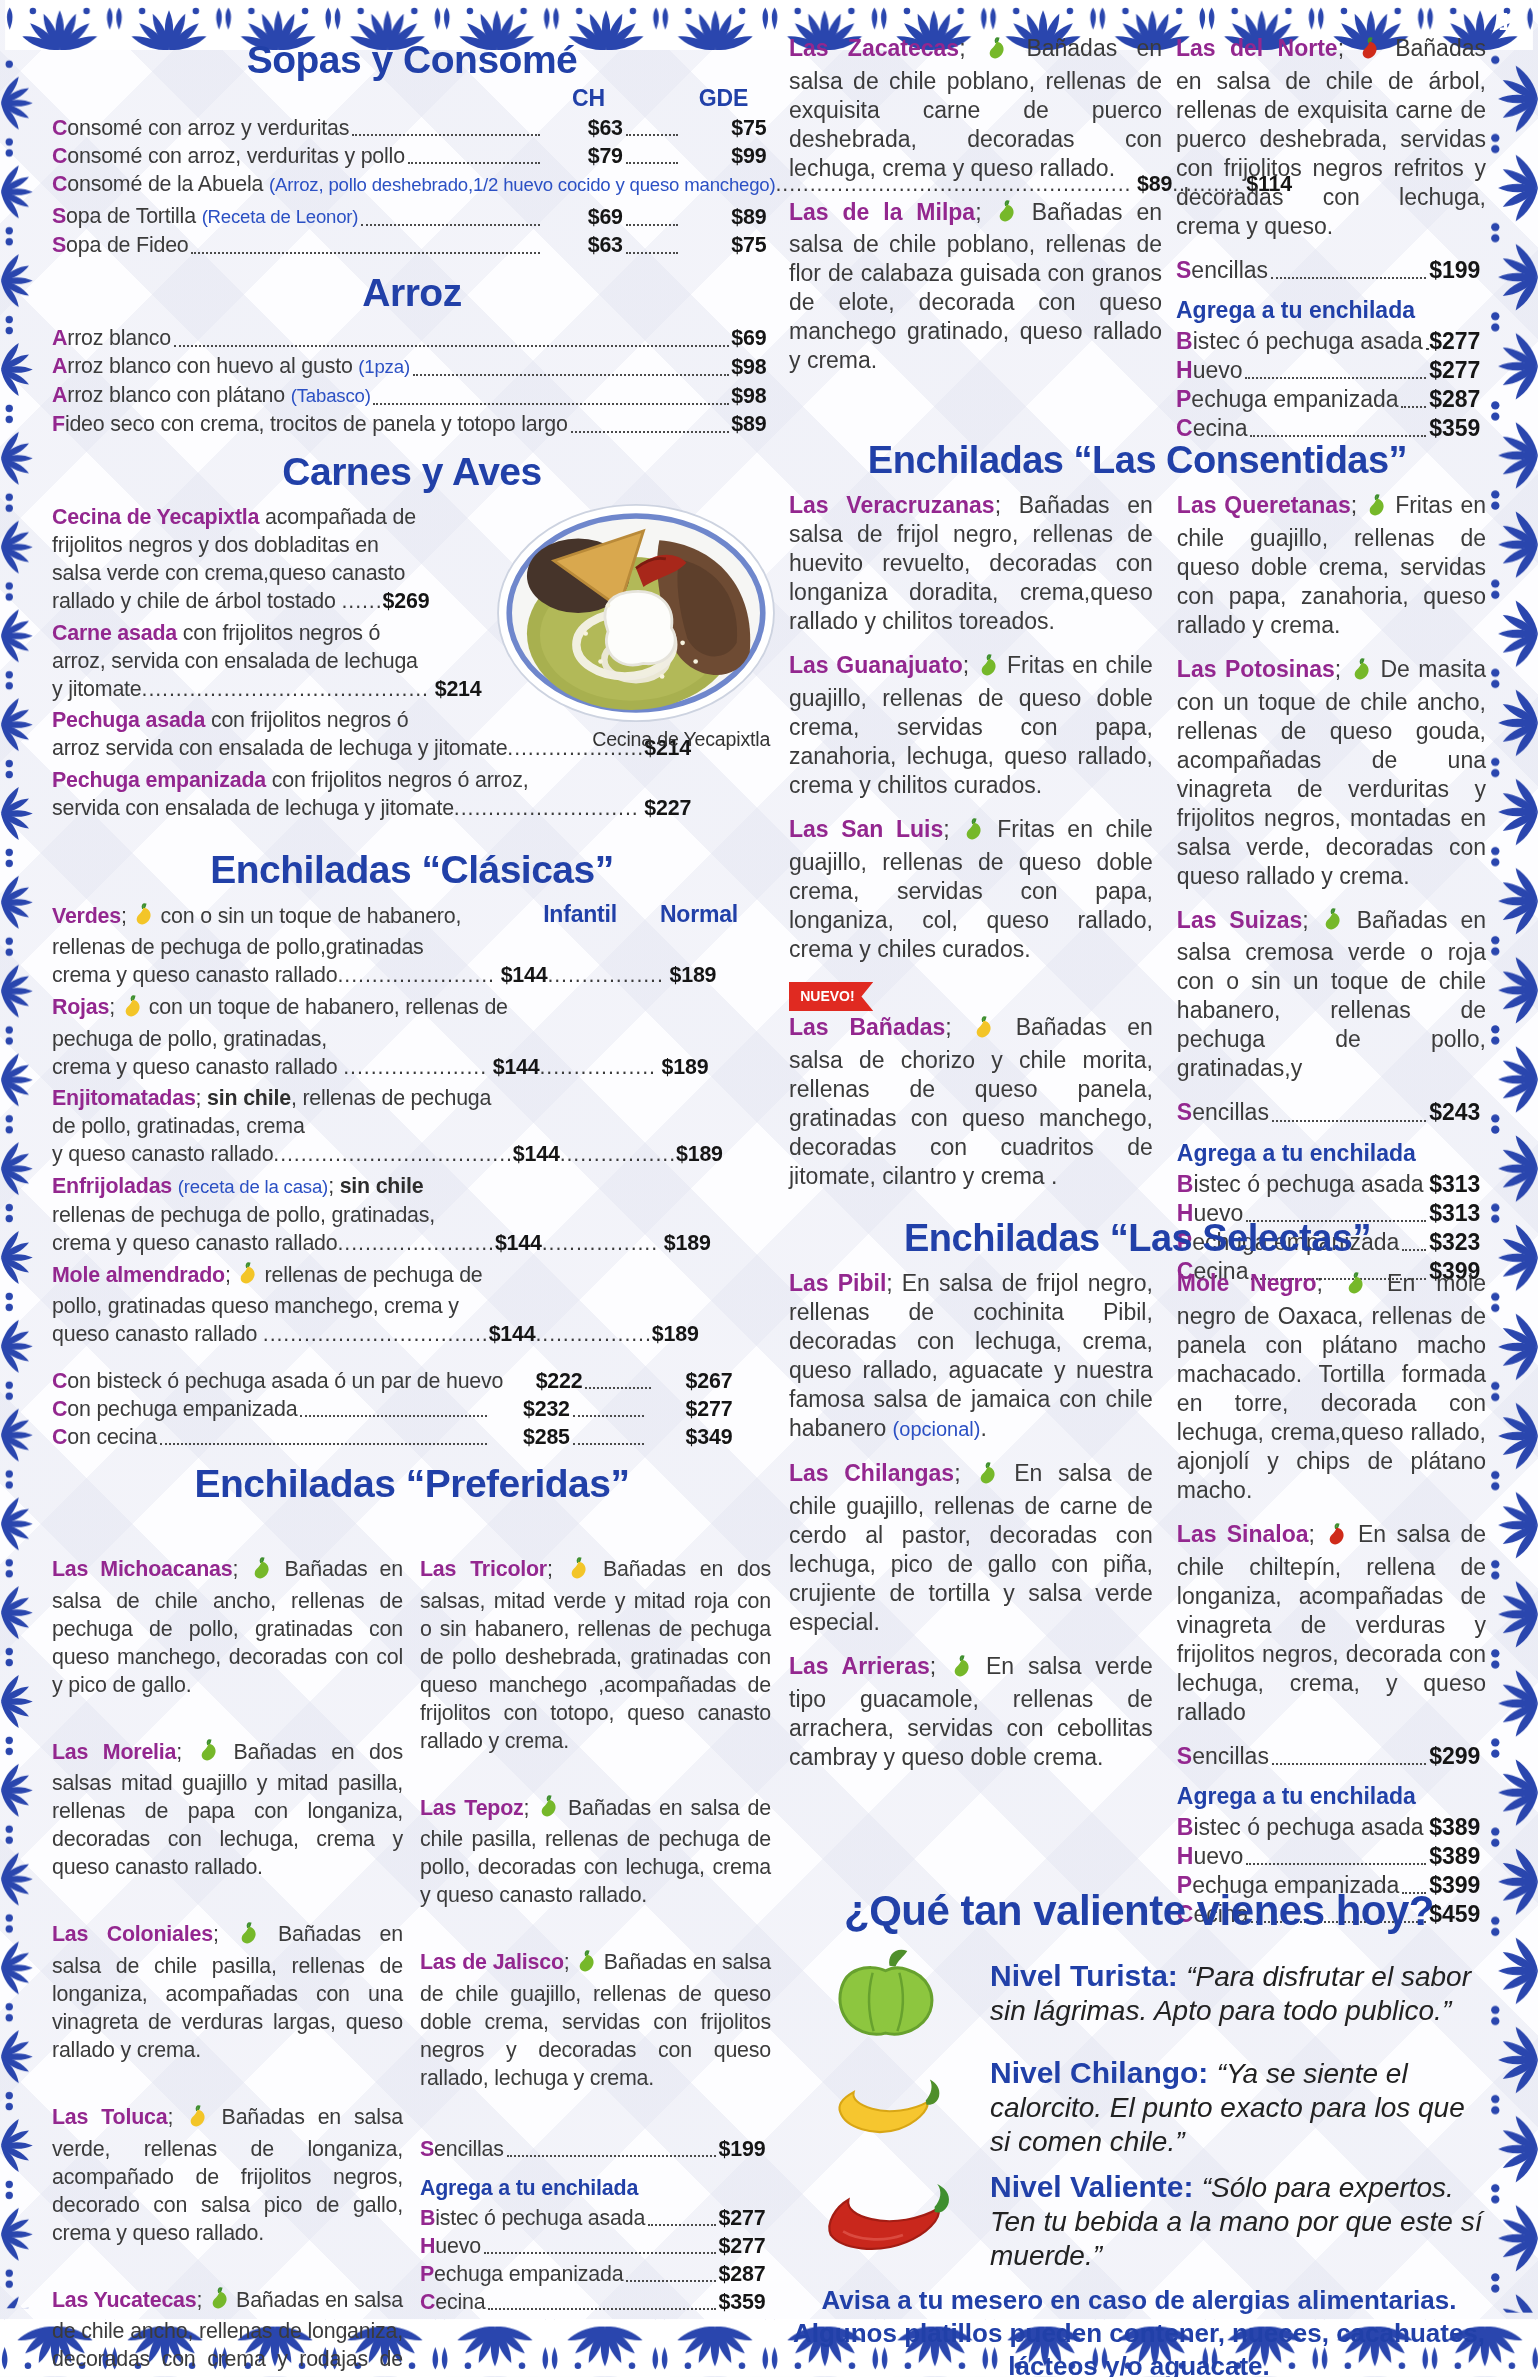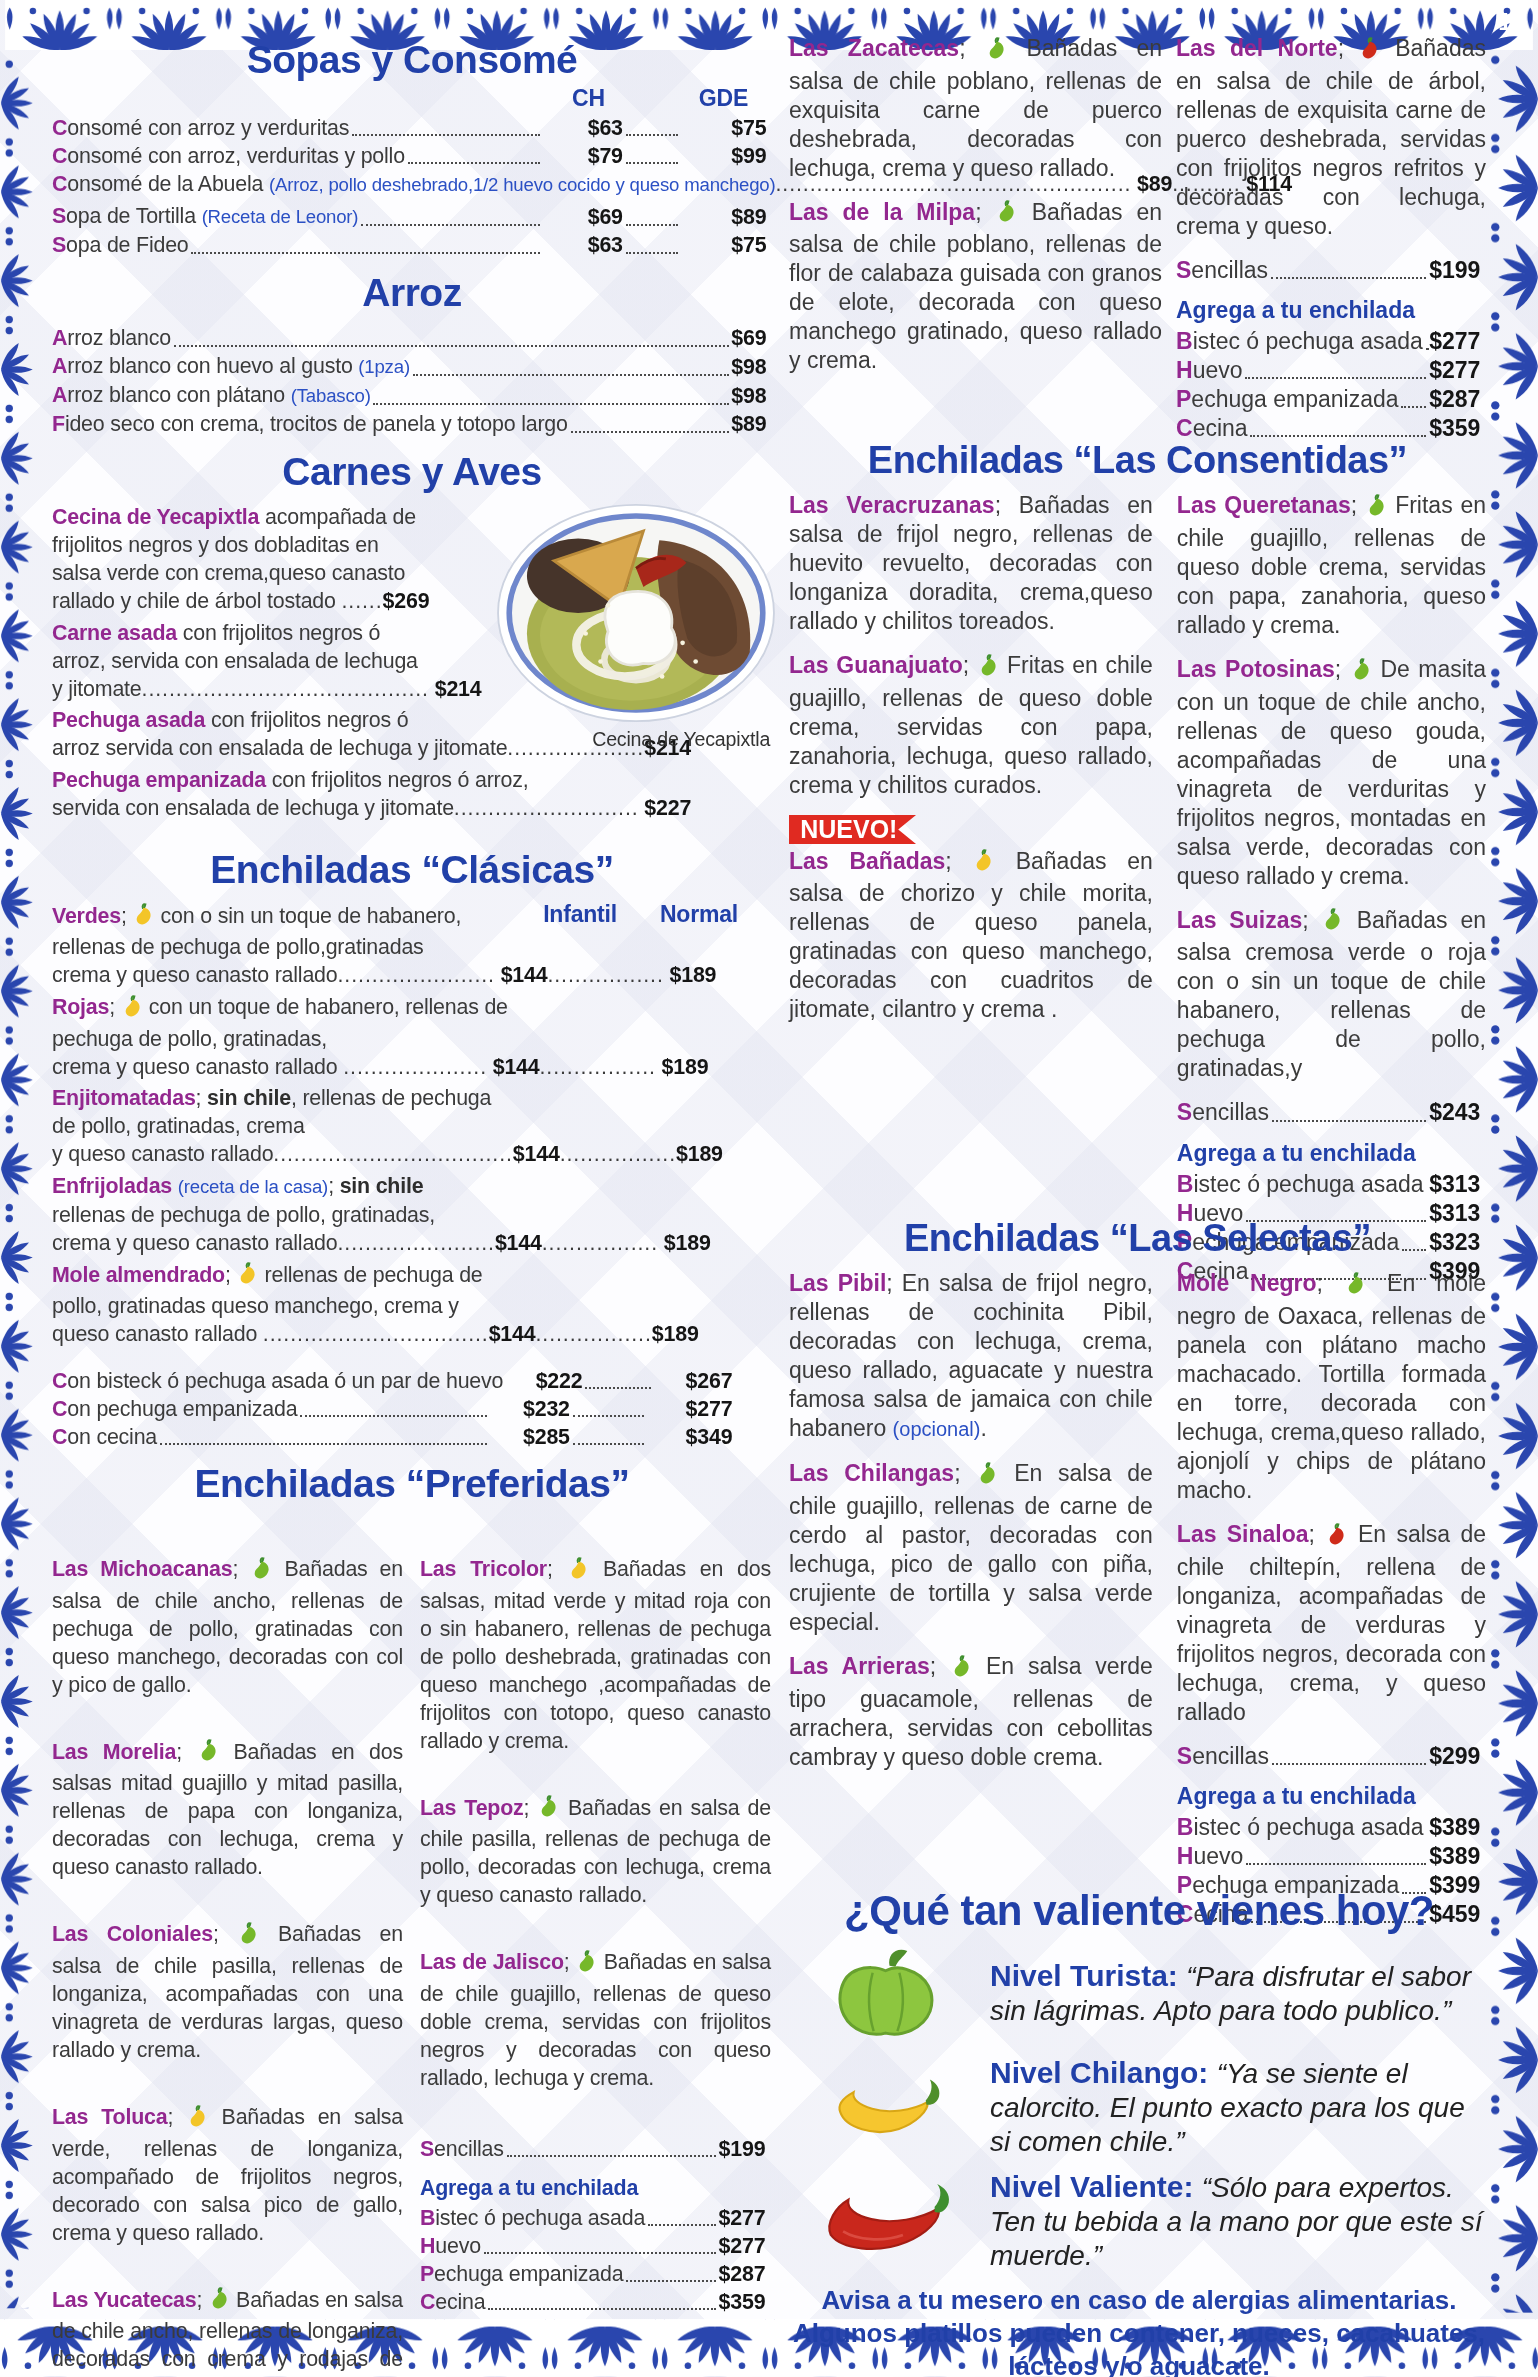--- a/index.html
+++ b/index.html
@@ -39,21 +39,21 @@
   .just{text-align:justify;}
   .dish{margin-bottom:15px;}
   .subcol .dish{margin-bottom:22.4px;margin-top:39px;}
   .nm{color:#93278f;font-weight:bold;}
   .nt{color:#2b50c4;font-size:0.87em;}
   .bd{font-weight:bold;color:#2e2e2e;}
   .dt{letter-spacing:0.9px;}
   .aghead{color:#2140a8;font-weight:bold;margin:11.2px 0 1.9px;}
   .gap{height:20.5px;}
   .badge-wrap{margin:3.7px 0 1.9px;}
-  .badge{display:inline-block;background:#e02a21;color:#fff;font-weight:bold;font-size:25px;line-height:19.6px;
+  .badge{display:inline-block;background:#e02a21;color:#fff;font-weight:bold;font-size:14px;line-height:19.6px;
     padding:4.7px 18.6px 4.7px 11.2px;clip-path:polygon(0 0,100% 0,86% 50%,100% 100%,0 100%);}
   .chi{display:inline-block;vertical-align:-3.7px;margin:0 1.9px;}
   .carnes{position:relative;}
   .photo{position:absolute;right:-3.7px;top:0;width:280px;height:220px;}
   .cap{position:absolute;right:1.9px;top:222px;font-size:19.6px;color:#333;}
   .w480{width:446px;}
   .clasicas{position:relative;margin-top:24px;}
   .infnorm{position:absolute;right:34px;top:54px;display:flex;gap:43px;color:#2140a8;font-weight:bold;font-size:23px;}
   .extras{margin-top:18.6px;padding-right:34px;}
   .extras .mid{width:71px;}
@@ -436,20 +436,24 @@
 
   <div class="blockC">
     <div class="ttl bigttl">Enchiladas “Las Consentidas”</div>
     <div class="twocolR">
       <div class="cl">
           <div class="para just dish"><span class="nm">Las Veracruzanas</span><span>; Bañadas en salsa de frijol negro, rellenas de huevito revuelto, decoradas con longaniza doradita, crema,queso rallado y chilitos toreados.</span></div>
           <div class="para just dish"><span class="nm">Las Guanajuato</span><span>; </span><span class="chi"><svg width="18.6" height="23" viewBox="0 0 22 27">
                 <path d="M10.5,6 C9.5,3 10.5,1 13.5,1.5 C13.2,3.5 12.3,5 11.6,6.2" fill="none" stroke="#3f8f2f" stroke-width="2.2" stroke-linecap="round"></path>
                 <path d="M11,5.5 C16.5,5.5 20.5,10.5 19.5,16 C18.3,22.5 11.5,27 6.5,24.5 C2.3,22.4 2.3,17.3 5.4,14.2 C8.4,11.2 10.4,8.6 11,5.5 Z" fill="#76b82a"></path>
               </svg></span><span> Fritas en chile guajillo, rellenas de queso doble crema, servidas con papa, zanahoria, lechuga, queso rallado, crema y chilitos curados.</span></div>
+          <div class="para just dish"><span class="nm">Las San Luis</span><span>; </span><span class="chi"><svg width="18.6" height="23" viewBox="0 0 22 27">
+                <path d="M10.5,6 C9.5,3 10.5,1 13.5,1.5 C13.2,3.5 12.3,5 11.6,6.2" fill="none" stroke="#3f8f2f" stroke-width="2.2" stroke-linecap="round"></path>
+                <path d="M11,5.5 C16.5,5.5 20.5,10.5 19.5,16 C18.3,22.5 11.5,27 6.5,24.5 C2.3,22.4 2.3,17.3 5.4,14.2 C8.4,11.2 10.4,8.6 11,5.5 Z" fill="#76b82a"></path>
+              </svg></span><span> Fritas en chile guajillo, rellenas de queso doble crema, servidas con papa, longaniza, col, queso rallado, crema y chiles curados.</span></div>
           <div class="badge-wrap"><span class="badge">NUEVO!</span></div>
           <div class="para just dish"><span class="nm">Las Bañadas</span><span>; </span><span class="chi"><svg width="18.6" height="23" viewBox="0 0 22 27">
                 <path d="M10.5,6 C9.5,3 10.5,1 13.5,1.5 C13.2,3.5 12.3,5 11.6,6.2" fill="none" stroke="#3f8f2f" stroke-width="2.2" stroke-linecap="round"></path>
                 <path d="M11,5.5 C16.5,5.5 20.5,10.5 19.5,16 C18.3,22.5 11.5,27 6.5,24.5 C2.3,22.4 2.3,17.3 5.4,14.2 C8.4,11.2 10.4,8.6 11,5.5 Z" fill="#f3c528"></path>
               </svg></span><span> Bañadas en salsa de chorizo y chile morita, rellenas de queso panela, gratinadas con queso manchego, decoradas con cuadritos de jitomate, cilantro y crema .</span></div>
         </div>
       <div class="cr">
           <div class="para just dish"><span class="nm">Las Queretanas</span><span>; </span><span class="chi"><svg width="18.6" height="23" viewBox="0 0 22 27">
                 <path d="M10.5,6 C9.5,3 10.5,1 13.5,1.5 C13.2,3.5 12.3,5 11.6,6.2" fill="none" stroke="#3f8f2f" stroke-width="2.2" stroke-linecap="round"></path>
                 <path d="M11,5.5 C16.5,5.5 20.5,10.5 19.5,16 C18.3,22.5 11.5,27 6.5,24.5 C2.3,22.4 2.3,17.3 5.4,14.2 C8.4,11.2 10.4,8.6 11,5.5 Z" fill="#76b82a"></path>

